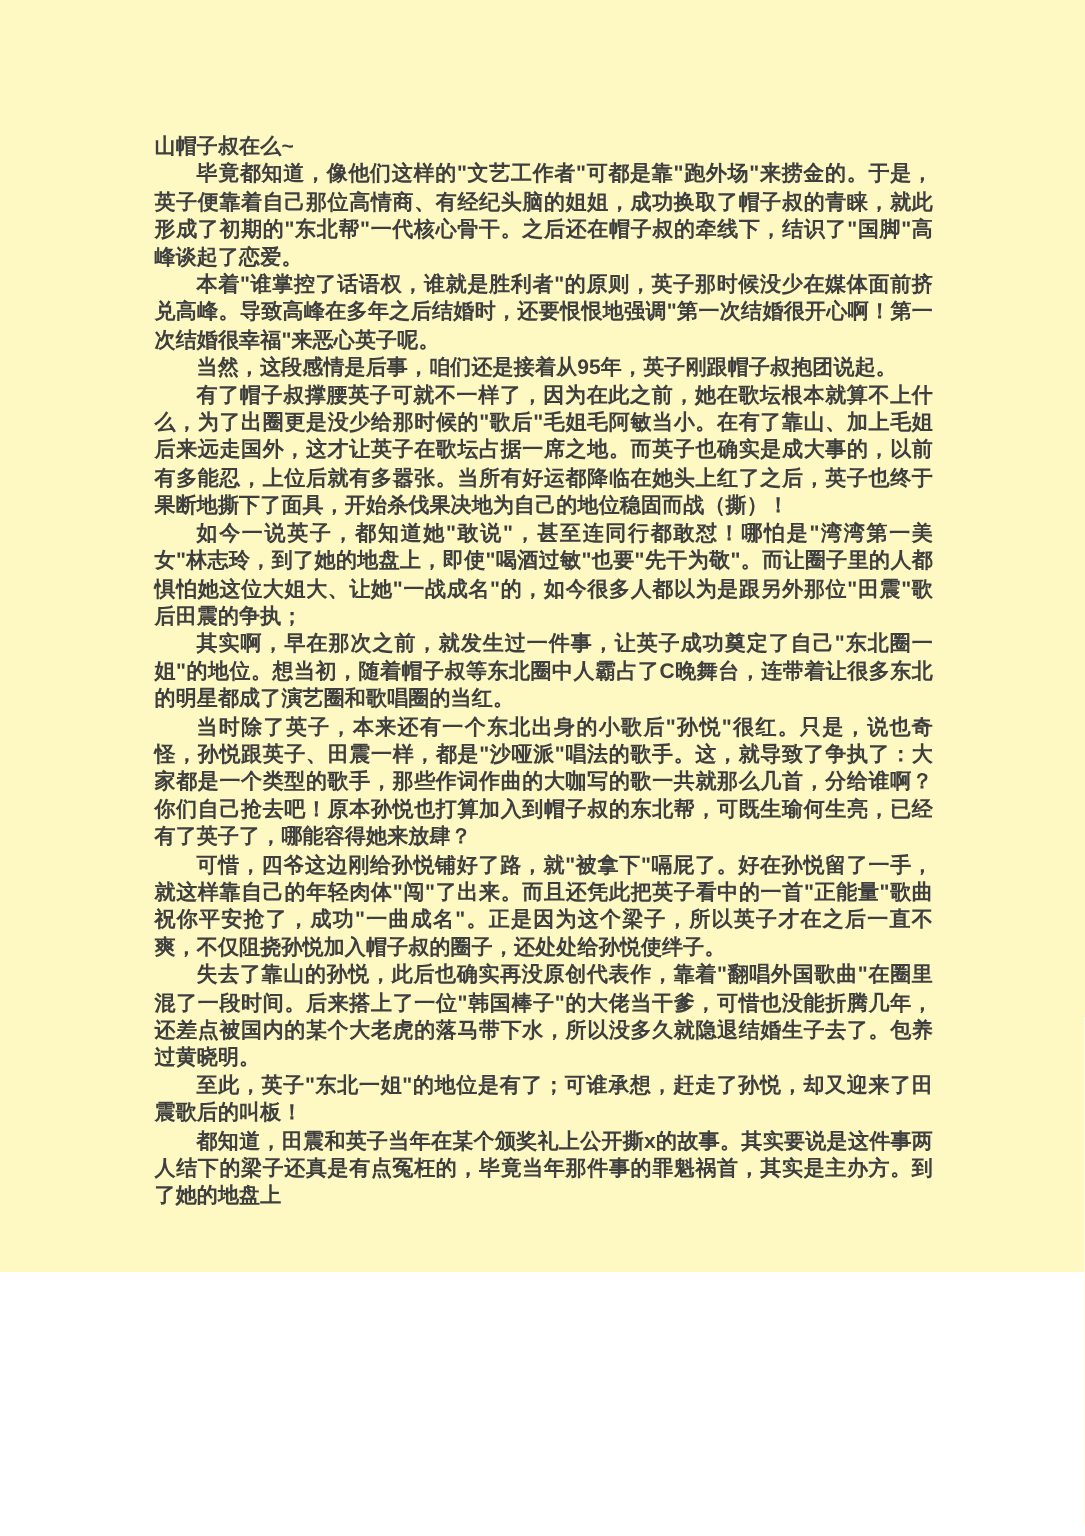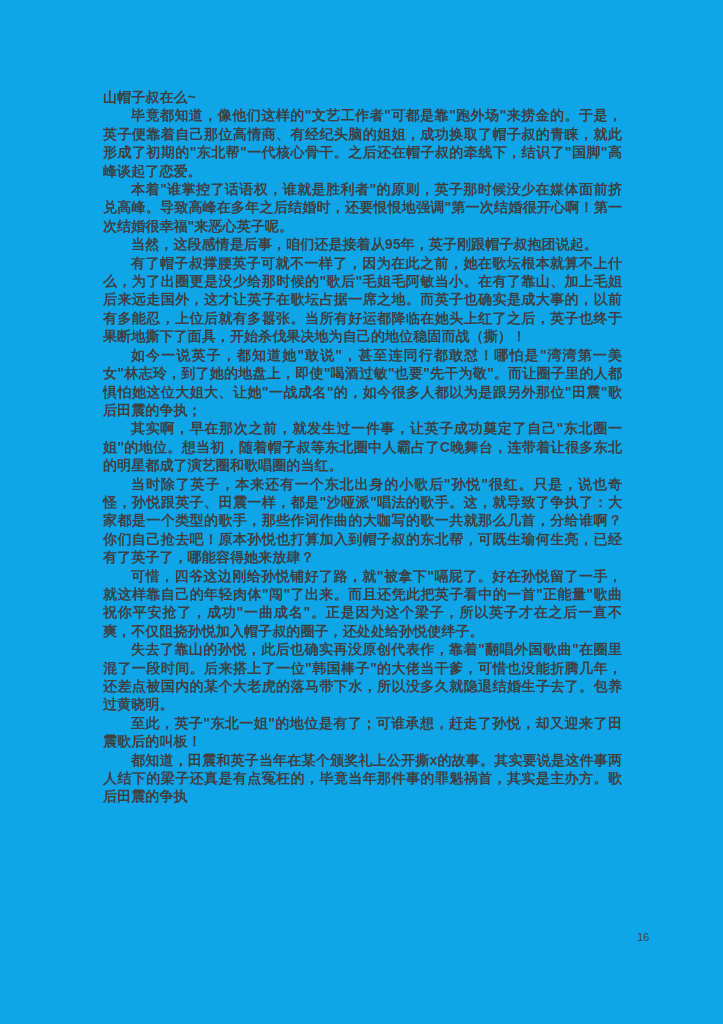--- a/index.html
+++ b/index.html
@@ -3,22 +3,22 @@
 <meta charset="utf-8">
 <style>
   html, body {
     margin: 0;
     padding: 0;
     background: #ffffff;
   }
   .page {
     position: relative;
     width: 723px;
-    height: 1024px;
-    background: #0ea5e9;
+    height: 848px;
+    background: #fef9c3;
     overflow: hidden;
     font-family: "Liberation Sans", "DejaVu Sans", sans-serif;
   }
   .content {
     position: absolute;
     left: 103px;
     top: 88px;
     width: 519px;
     color: #3f3f3f;
     font-size: 14px;
@@ -56,16 +56,16 @@
       <p class="para">毕竟都知道，像他们这样的"文艺工作者"可都是靠"跑外场"来捞金的。于是，英子便靠着自己那位高情商、有经纪头脑的姐姐，成功换取了帽子叔的青睐，就此形成了初期的"东北帮"一代核心骨干。之后还在帽子叔的牵线下，结识了"国脚"高峰谈起了恋爱。</p>
       <p class="para">本着"谁掌控了话语权，谁就是胜利者"的原则，英子那时候没少在媒体面前挤兑高峰。导致高峰在多年之后结婚时，还要恨恨地强调"第一次结婚很开心啊！第一次结婚很幸福"来恶心英子呢。</p>
       <p class="para">当然，这段感情是后事，咱们还是接着从95年，英子刚跟帽子叔抱团说起。</p>
       <p class="para">有了帽子叔撑腰英子可就不一样了，因为在此之前，她在歌坛根本就算不上什么，为了出圈更是没少给那时候的"歌后"毛姐毛阿敏当小。在有了靠山、加上毛姐后来远走国外，这才让英子在歌坛占据一席之地。而英子也确实是成大事的，以前有多能忍，上位后就有多嚣张。当所有好运都降临在她头上红了之后，英子也终于果断地撕下了面具，开始杀伐果决地为自己的地位稳固而战（撕）！</p>
       <p class="para">如今一说英子，都知道她"敢说"，甚至连同行都敢怼！哪怕是"湾湾第一美女"林志玲，到了她的地盘上，即使"喝酒过敏"也要"先干为敬"。而让圈子里的人都惧怕她这位大姐大、让她"一战成名"的，如今很多人都以为是跟另外那位"田震"歌后田震的争执；</p>
       <p class="para">其实啊，早在那次之前，就发生过一件事，让英子成功奠定了自己"东北圈一姐"的地位。想当初，随着帽子叔等东北圈中人霸占了C晚舞台，连带着让很多东北的明星都成了演艺圈和歌唱圈的当红。</p>
       <p class="para">当时除了英子，本来还有一个东北出身的小歌后"孙悦"很红。只是，说也奇怪，孙悦跟英子、田震一样，都是"沙哑派"唱法的歌手。这，就导致了争执了：大家都是一个类型的歌手，那些作词作曲的大咖写的歌一共就那么几首，分给谁啊？你们自己抢去吧！原本孙悦也打算加入到帽子叔的东北帮，可既生瑜何生亮，已经有了英子了，哪能容得她来放肆？</p>
       <p class="para">可惜，四爷这边刚给孙悦铺好了路，就"被拿下"嗝屁了。好在孙悦留了一手，就这样靠自己的年轻肉体"闯"了出来。而且还凭此把英子看中的一首"正能量"歌曲祝你平安抢了，成功"一曲成名"。正是因为这个梁子，所以英子才在之后一直不爽，不仅阻挠孙悦加入帽子叔的圈子，还处处给孙悦使绊子。</p>
       <p class="para">失去了靠山的孙悦，此后也确实再没原创代表作，靠着"翻唱外国歌曲"在圈里混了一段时间。后来搭上了一位"韩国棒子"的大佬当干爹，可惜也没能折腾几年，还差点被国内的某个大老虎的落马带下水，所以没多久就隐退结婚生子去了。包养过黄晓明。</p>
       <p class="para">至此，英子"东北一姐"的地位是有了；可谁承想，赶走了孙悦，却又迎来了田震歌后的叫板！</p>
-      <p class="para">都知道，田震和英子当年在某个颁奖礼上公开撕x的故事。其实要说是这件事两人结下的梁子还真是有点冤枉的，毕竟当年那件事的罪魁祸首，其实是主办方。歌后田震的争执</p>
+      <p class="para">都知道，田震和英子当年在某个颁奖礼上公开撕x的故事。其实要说是这件事两人结下的梁子还真是有点冤枉的，毕竟当年那件事的罪魁祸首，其实是主办方。到了她的地盘上</p>
     </div>
   <div class="page-number">16</div>
 </div>
 
 </body></html>

